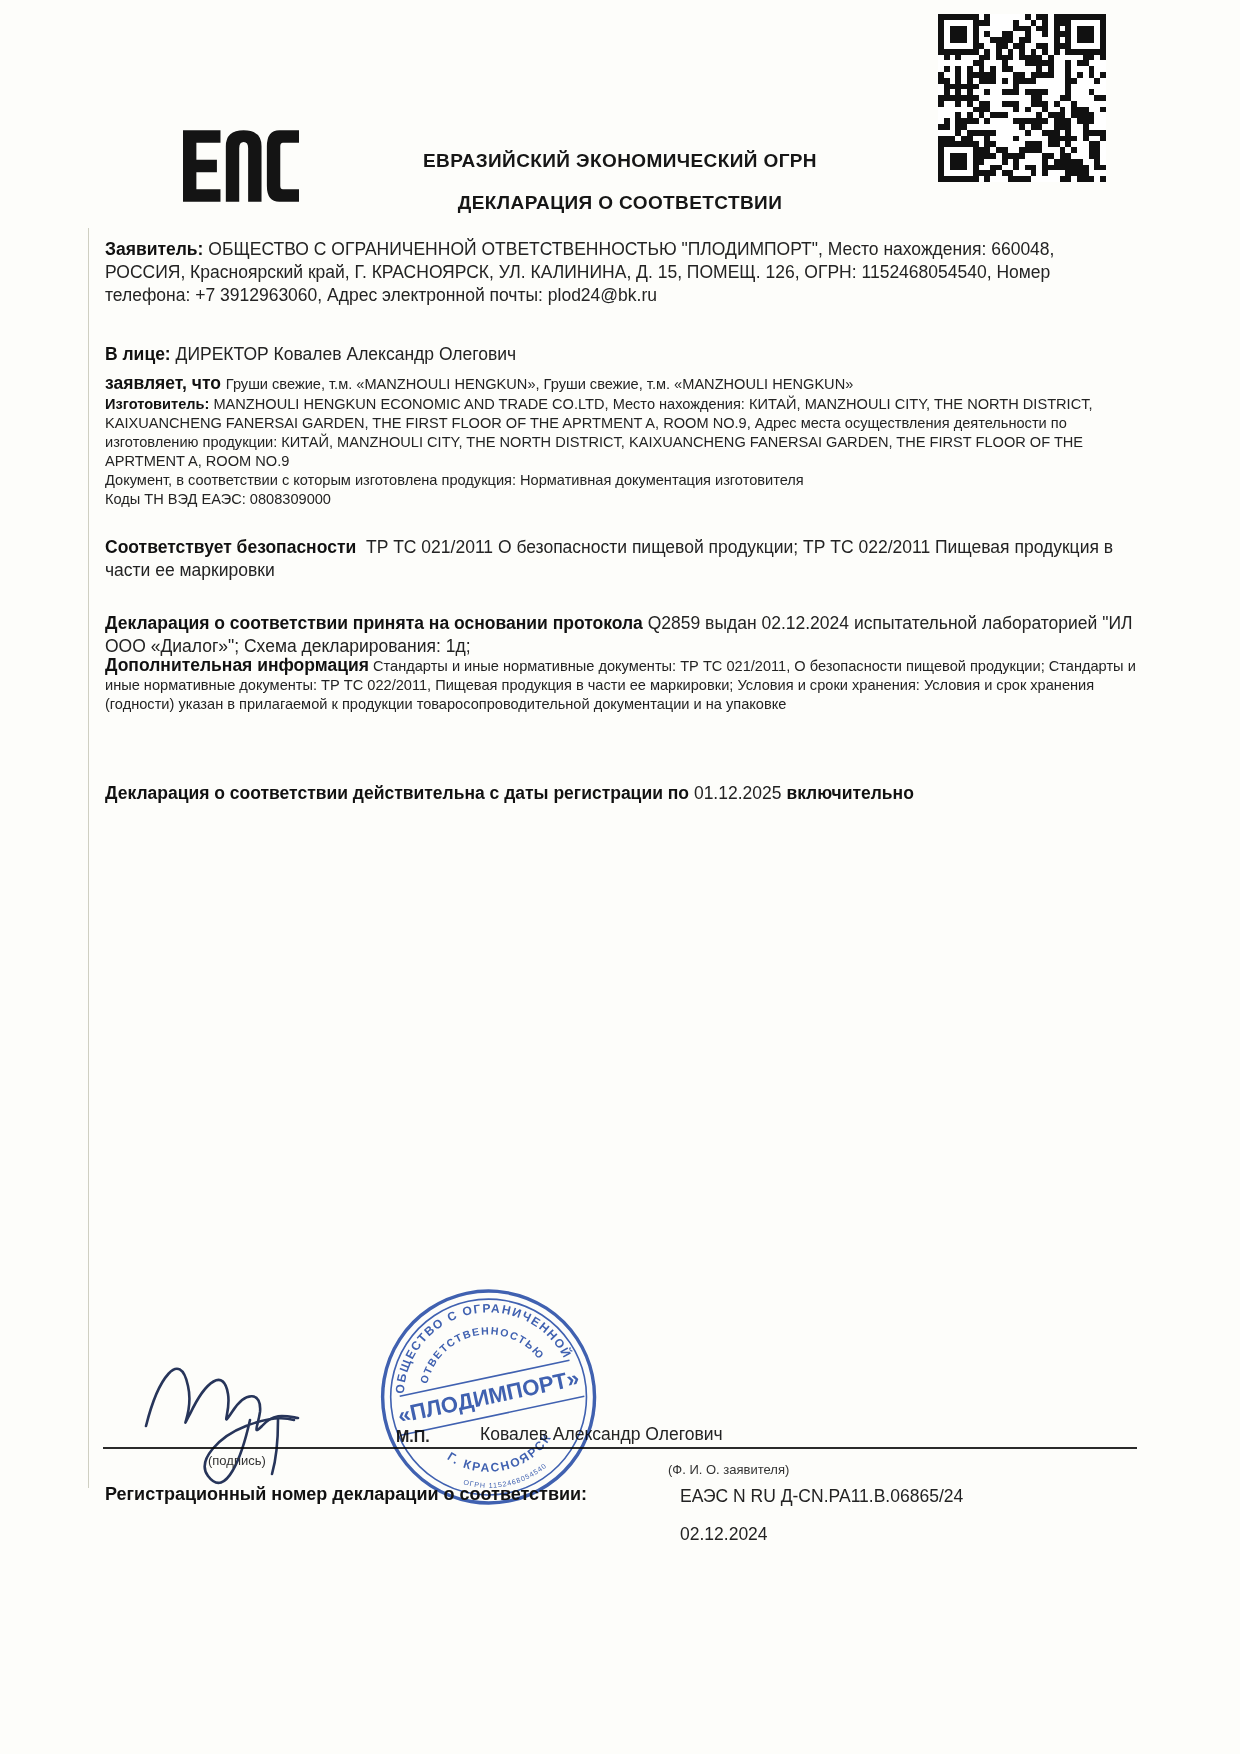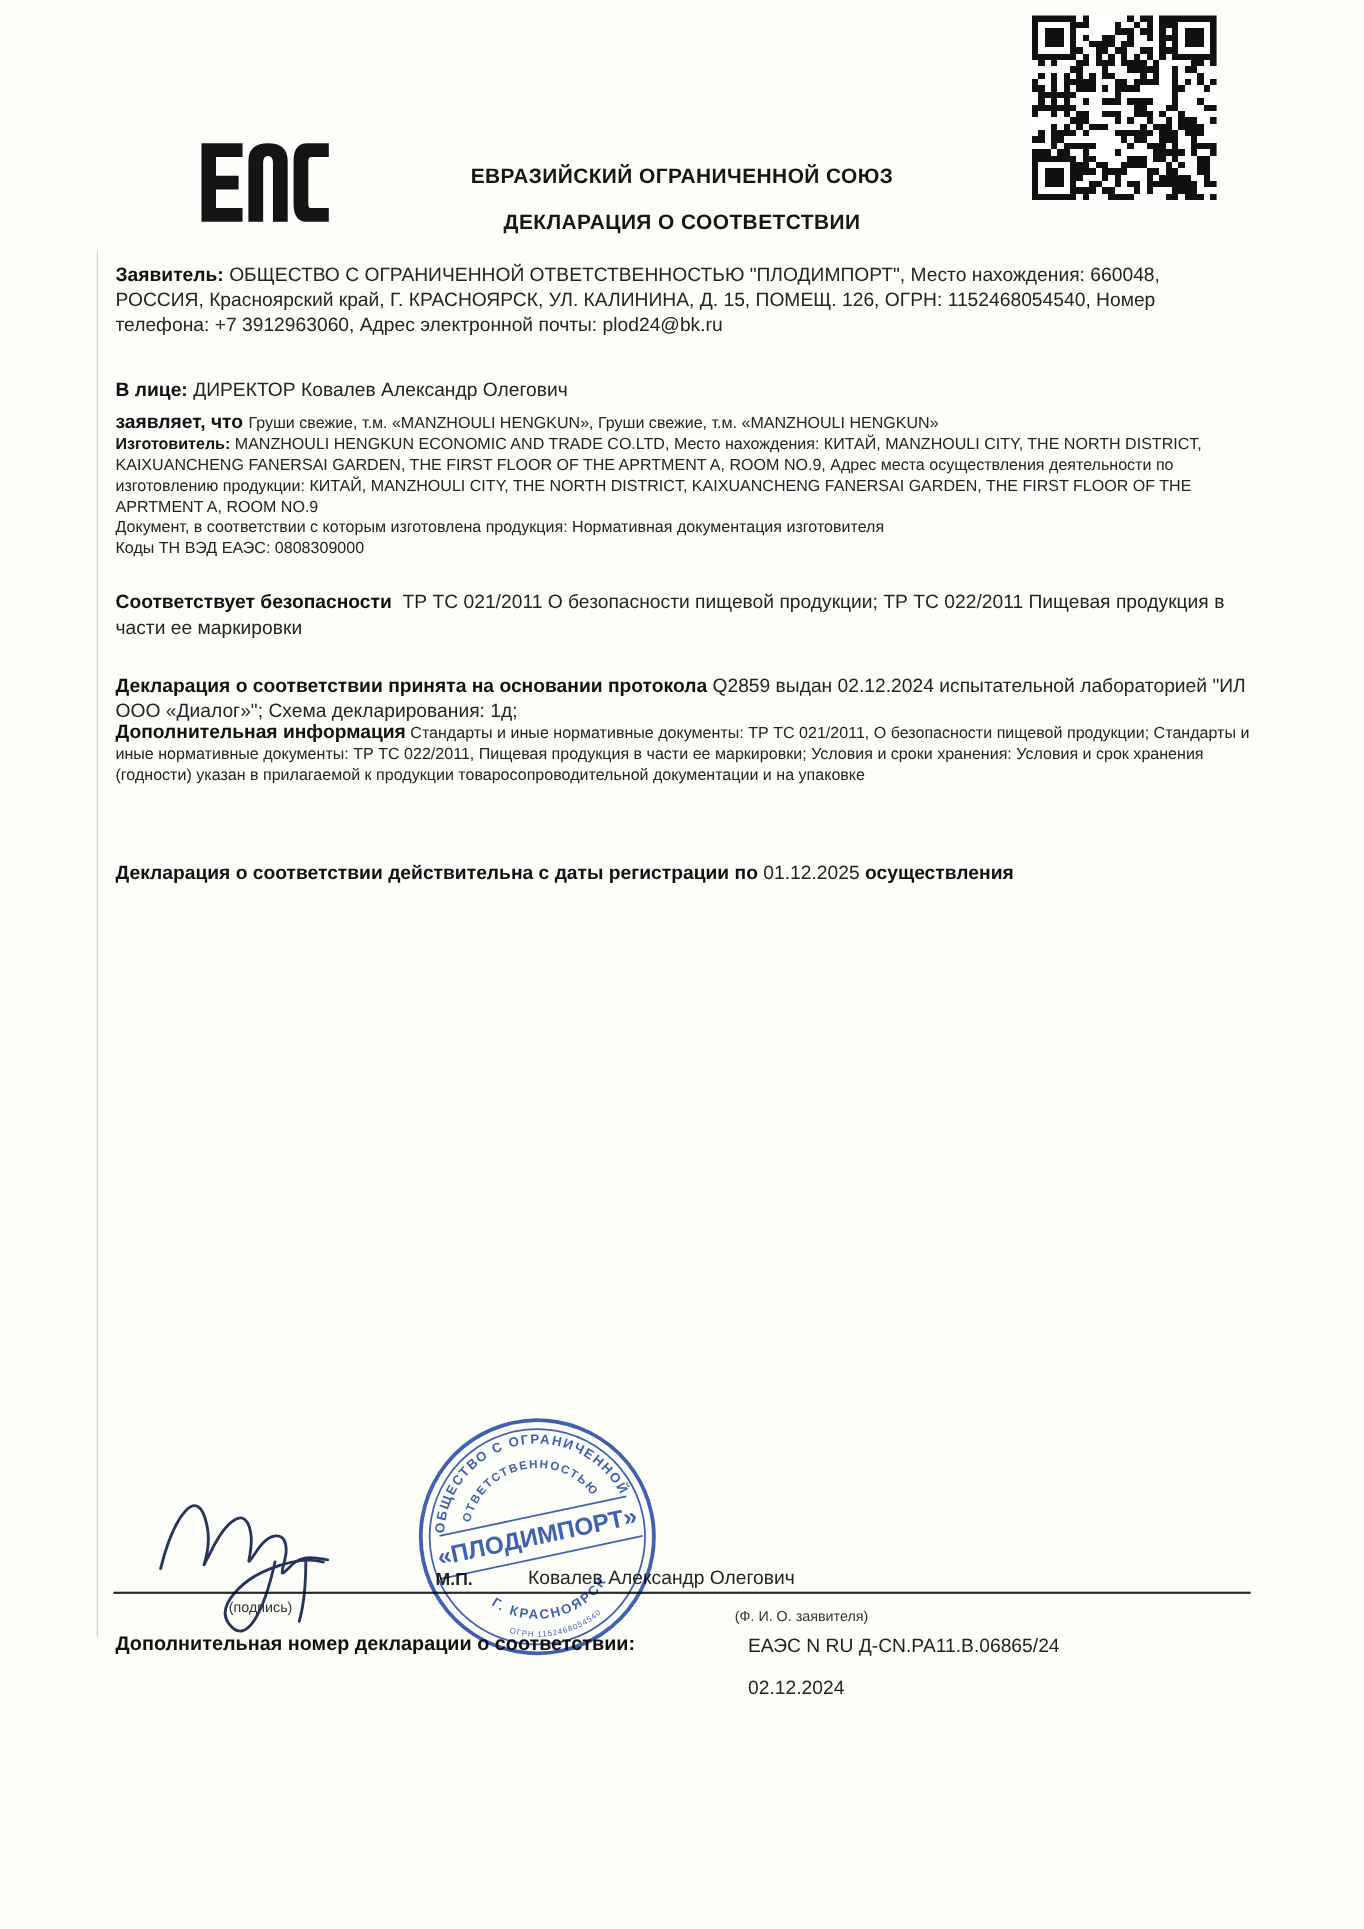--- a/index.html
+++ b/index.html
@@ -475,21 +475,21 @@
   </div>
 
   <div class="abs" style="left:183px; top:126px;">
     <svg width="116" height="80" viewBox="0 0 130 80" fill="#141414">
       <path d="M0 0 H42 V14 H15 V33 H38 V47 H15 V66 H42 V80 H0 Z"></path>
       <path d="M48 80 V18 Q48 0 68 0 Q88 0 88 18 V80 H73 V20 Q73 13 68 13 Q63 13 63 20 V80 Z"></path>
       <path d="M130 14 H112 Q109 14 109 18 V62 Q109 66 112 66 H130 V80 H108 Q94 80 94 62 V18 Q94 0 108 0 H130 Z"></path>
     </svg>
   </div>
 
-  <div class="abs title" style="top:150px;">ЕВРАЗИЙСКИЙ ОГРАНИЧЕННОЙ СОЮЗ</div>
+  <div class="abs title" style="top:150px;">ЕВРАЗИЙСКИЙ ЭКОНОМИЧЕСКИЙ ОГРН</div>
   <div class="abs title" style="top:192px;">ДЕКЛАРАЦИЯ О СООТВЕТСТВИИ</div>
 
   <div class="abs para" style="top:238px;">
     <span class="lbl">Заявитель:</span>
     <span>ОБЩЕСТВО С ОГРАНИЧЕННОЙ ОТВЕТСТВЕННОСТЬЮ "ПЛОДИМПОРТ", Место нахождения: 660048, РОССИЯ,  Красноярский край, Г. КРАСНОЯРСК, УЛ. КАЛИНИНА, Д. 15, ПОМЕЩ. 126, ОГРН: 1152468054540, Номер телефона: +7 3912963060, Адрес электронной почты: plod24@bk.ru</span>
   </div>
 
   <div class="abs para" style="top:343px;">
     <span class="lbl">В лице:</span>
     <span>ДИРЕКТОР Ковалев Александр Олегович</span>
@@ -519,21 +519,21 @@
   </div>
 
   <div class="abs para small" style="top:656px;">
     <span class="lbl" style="font-size:17.5px;">Дополнительная информация</span>
     <span>Стандарты и иные нормативные документы: ТР ТС 021/2011, О безопасности пищевой продукции; Стандарты и иные нормативные документы: ТР ТС 022/2011, Пищевая продукция в части ее маркировки; Условия и сроки хранения: Условия и срок хранения (годности) указан в прилагаемой к продукции товаросопроводительной документации и на упаковке</span>
   </div>
 
   <div class="abs para" style="top:782px; width:820px;">
     <span class="lbl">Декларация о соответствии действительна с даты регистрации по</span>
     <span>01.12.2025</span>
-    <span class="lbl">осуществления</span>
+    <span class="lbl">включительно</span>
   </div>
 
   <div class="abs sigline" style="top:1447px;"></div>
 
   <div class="abs signature" style="left:128px; top:1308px;">
     <svg width="220" height="180" viewBox="0 0 220 180" fill="none" stroke="#27355c" stroke-width="2.6" stroke-linecap="round">
       <path d="M18,118 C30,70 52,40 60,78 C66,104 50,128 62,106 C78,72 96,60 100,86 C103,104 92,122 104,104 C118,82 134,84 132,104 C130,118 124,128 134,118 C146,104 158,108 170,110"></path>
       <path d="M122,112 C114,148 98,192 80,168 C68,152 92,128 118,118 C136,111 152,108 166,112"></path>
       <path d="M150,112 C150,130 148,152 144,166"></path>
     </svg>
@@ -569,17 +569,17 @@
       <text x="110" y="117" fill="#2f54ae" font-size="22" font-weight="bold" text-anchor="middle">«ПЛОДИМПОРТ»</text>
       <text fill="#2f54ae" font-size="12" font-weight="bold" letter-spacing="2">
         <textPath href="#arcBot" startOffset="50%" text-anchor="middle">Г. КРАСНОЯРСК</textPath>
       </text>
       <text fill="#2f54ae" font-size="7" letter-spacing="1">
         <textPath href="#arcBot2" startOffset="50%" text-anchor="middle">ОГРН 1152468054540</textPath>
       </text>
     </svg>
   </div>
 
-  <div class="abs footrow-label" style="left:105px; top:1484px;">Дополнительная номер декларации о соответствии:</div>
+  <div class="abs footrow-label" style="left:105px; top:1484px;">Регистрационный номер декларации о соответствии:</div>
   <div class="abs footrow-value" style="left:680px; top:1486px;">ЕАЭС N RU Д-CN.РА11.В.06865/24</div>
   <div class="abs footrow-value" style="left:680px; top:1524px;">02.12.2024</div>
 
 </div>
 
 </body></html>

